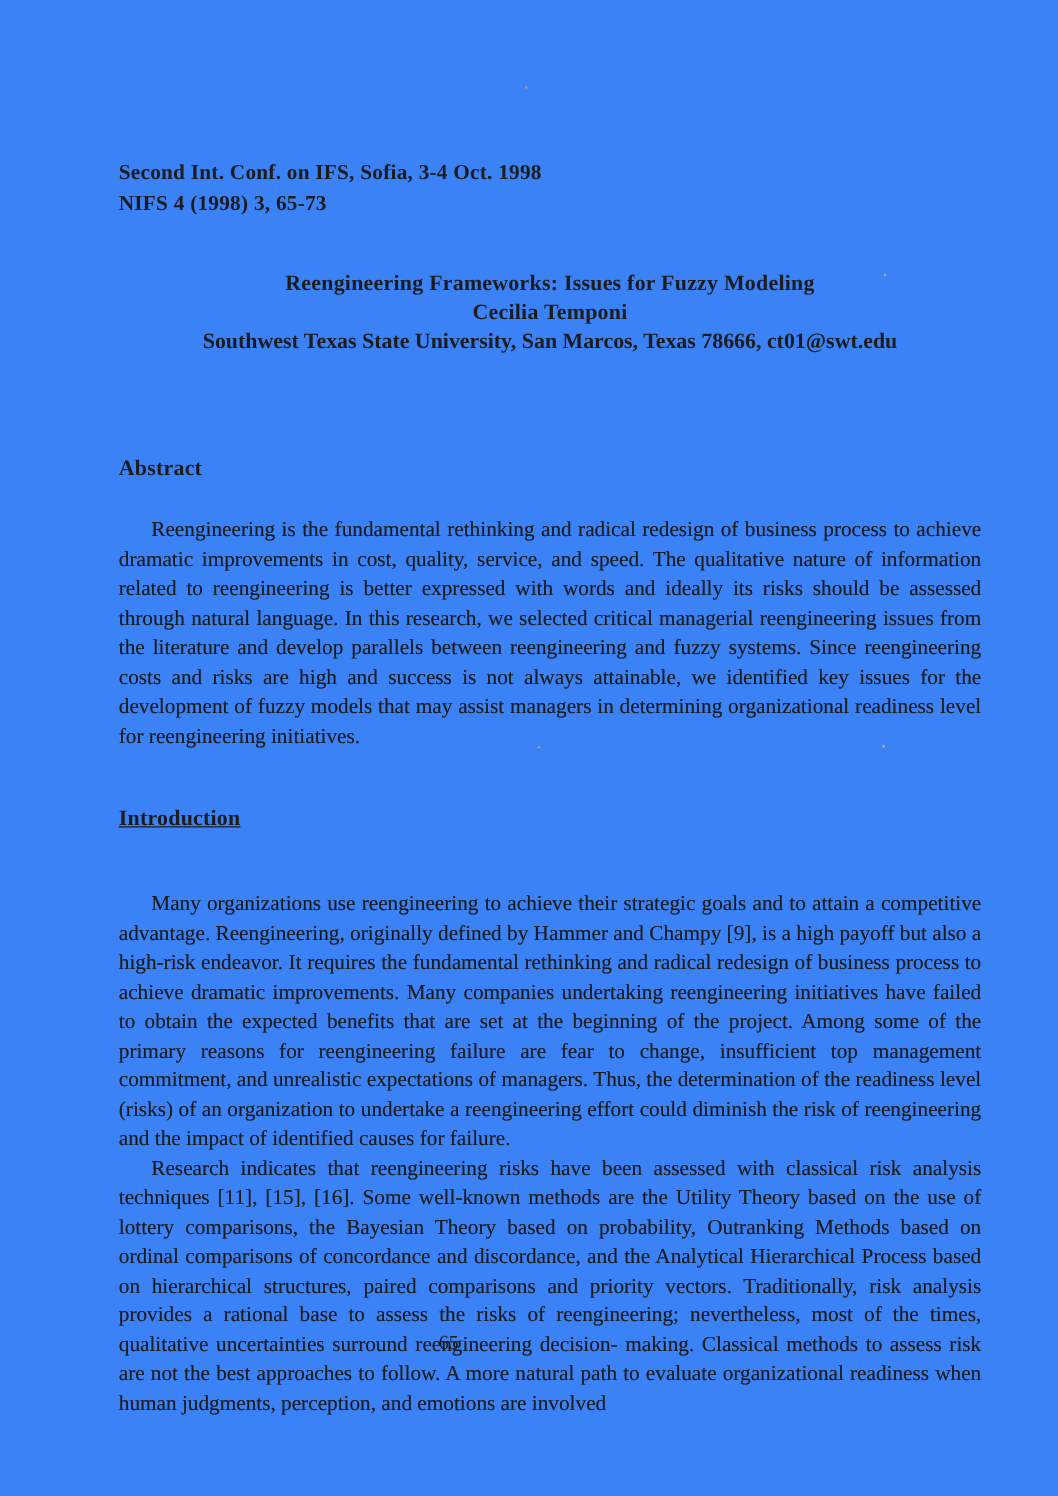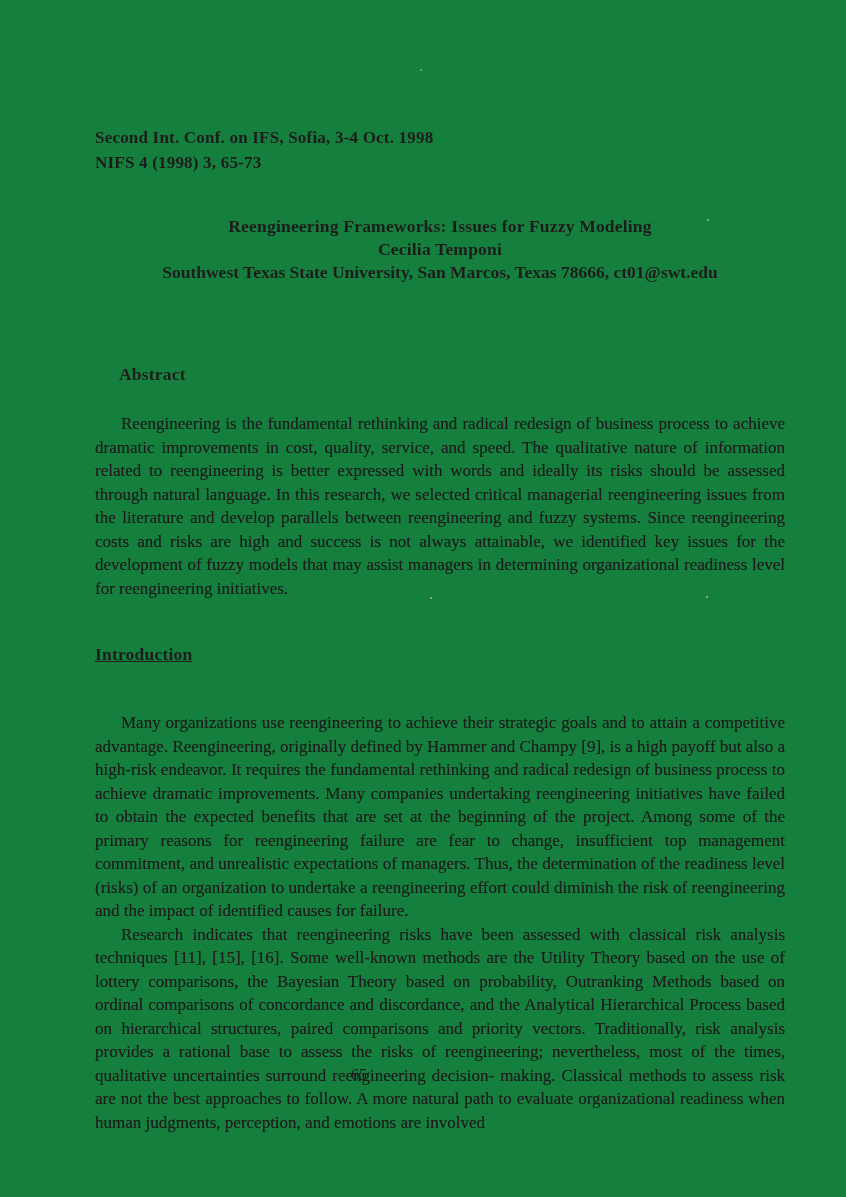--- a/index.html
+++ b/index.html
@@ -4,21 +4,21 @@
 <style>
   html, body {
     margin: 0;
     padding: 0;
     background: #ffffff;
   }
   .page {
     position: relative;
     width: 846px;
     height: 1197px;
-    background: #15803d;
+    background: #3b82f6;
     box-sizing: border-box;
     padding: 125px 61px 0 95px;
     font-family: "Liberation Serif", "DejaVu Serif", serif;
     color: #1c1c1c;
     overflow: hidden;
   }
   .page * { box-sizing: border-box; }
 
   .header-block {
     font-weight: bold;
@@ -38,21 +38,20 @@
   .title-block .affiliation { letter-spacing: 0; }
 
   .section-heading {
     font-weight: bold;
     font-size: 17.5px;
     margin: 0;
     letter-spacing: 0.2px;
   }
   .abstract-heading {
     margin-top: 80px;
-    margin-left: 24px;
   }
   .intro-heading {
     margin-top: 44px;
     text-decoration: underline;
   }
 
   .para {
     margin: 0;
     text-align: justify;
     font-size: 17px;

